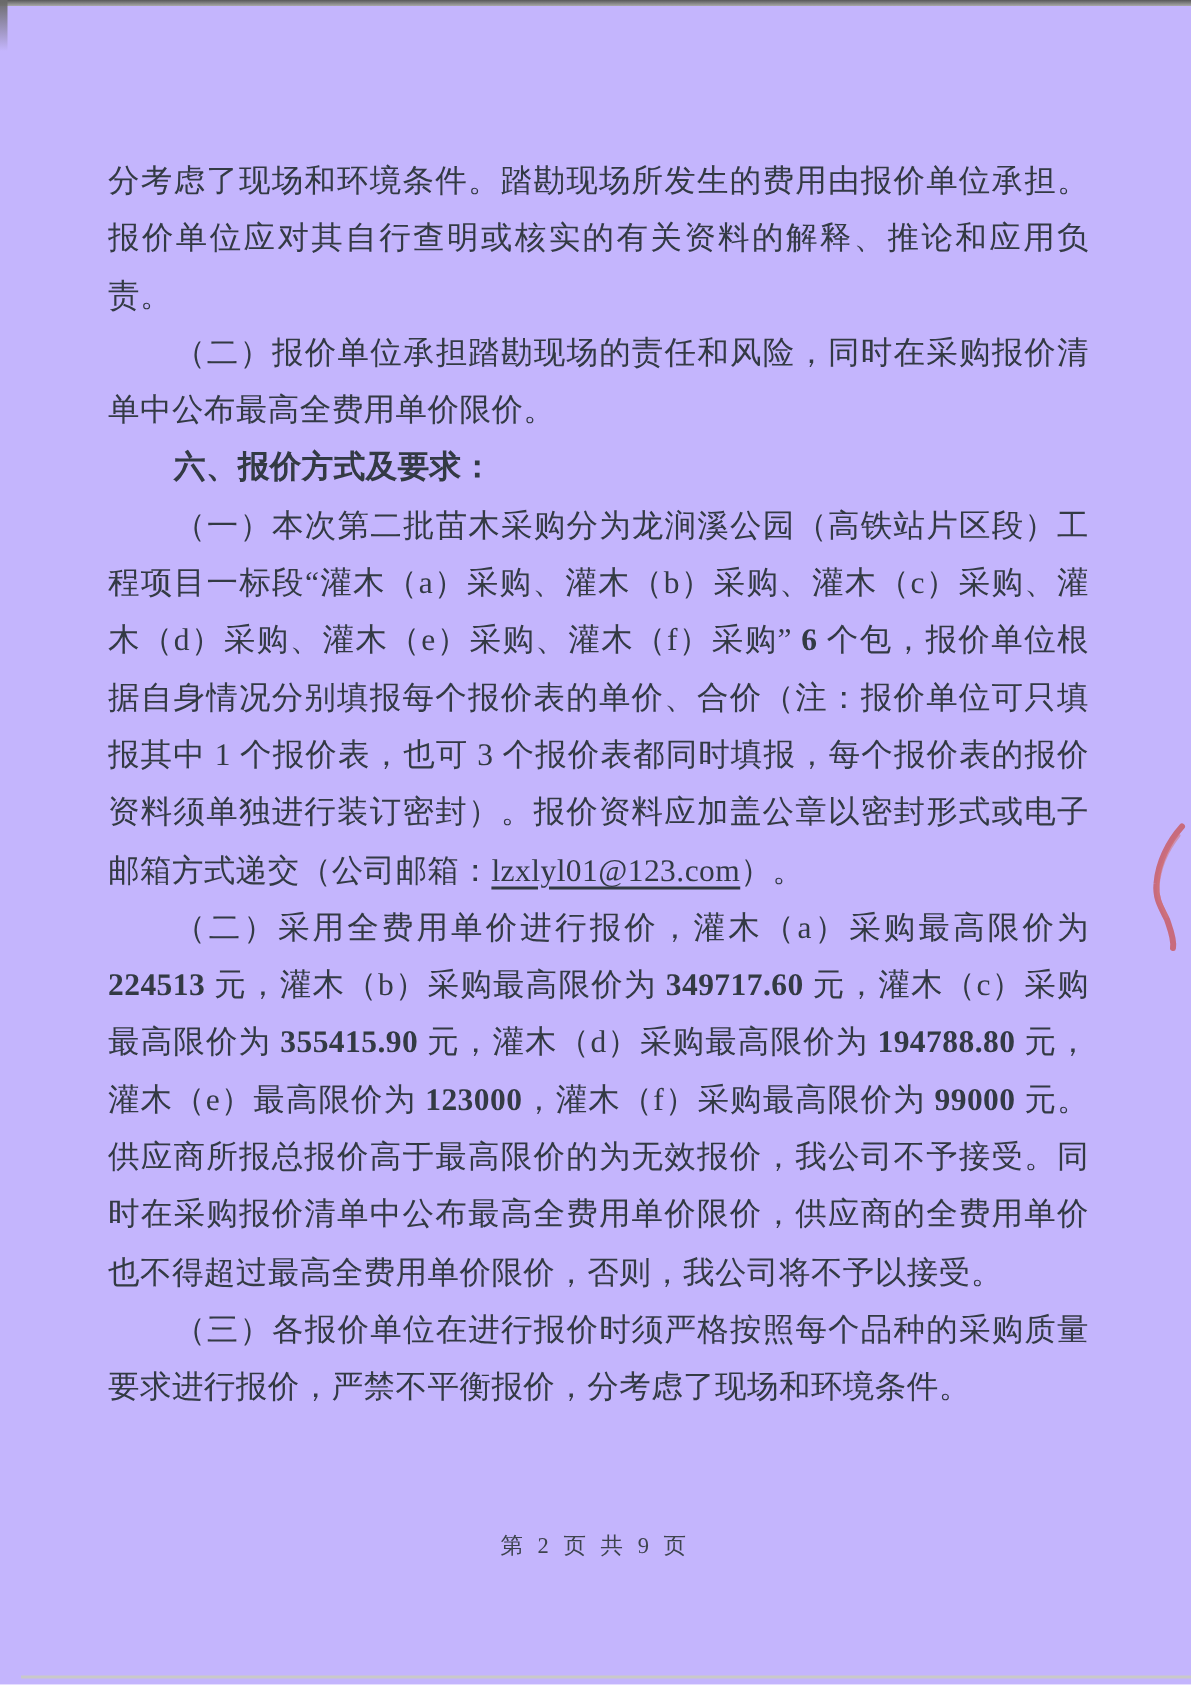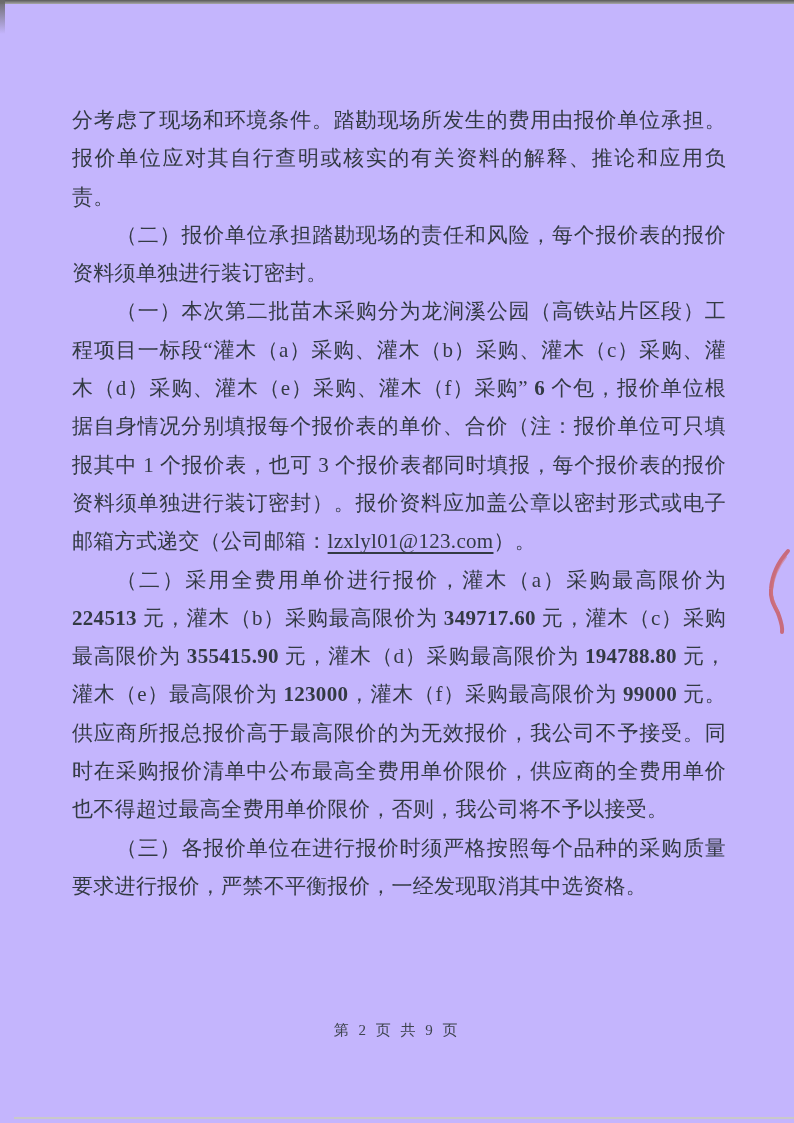--- a/index.html
+++ b/index.html
@@ -81,24 +81,25 @@
 <body>
 
 <div class="scan-page">
 
   <div class="edge-top"></div>
   <div class="edge-left-sliver"></div>
   <div class="edge-bottom"></div>
 
   <div class="doc-body" id="doc-body">
       <p class=""><span>分考虑了现场和环境条件。踏勘现场所发生的费用由报价单位承担。报价单位应对其自行查明或核实的有关资料的解释、推论和应用负责。</span></p>
-      <p class="indent"><span>（二）报价单位承担踏勘现场的责任和风险，每个报价表的报价资料须单独进行装订密封。</span></p>
+      <p class="indent"><span>（二）报价单位承担踏勘现场的责任和风险，同时在采购报价清单中公布最高全费用单价限价。</span></p>
+      <p class="indent"><span class="seg-bold">六、报价方式及要求：</span></p>
       <p class="indent"><span>（一）本次第二批苗木采购分为龙涧溪公园（高铁站片区段）工程项目一标段“灌木（a）采购、灌木（b）采购、灌木（c）采购、灌木（d）采购、灌木（e）采购、灌木（f）采购”</span><span class="seg-bold"> 6 </span><span>个包，报价单位根据自身情况分别填报每个报价表的单价、合价（注：报价单位可只填报其中 1 个报价表，也可 3 个报价表都同时填报，每个报价表的报价资料须单独进行装订密封）。报价资料应加盖公章以密封形式或电子邮箱方式递交（公司邮箱：</span><span class="seg-underline">lzxlyl01@123.com</span><span>）。</span></p>
       <p class="indent"><span>（二）采用全费用单价进行报价，灌木（a）采购最高限价为 </span><span class="seg-bold">224513</span><span> 元，灌木（b）采购最高限价为 </span><span class="seg-bold">349717.60</span><span> 元，灌木（c）采购最高限价为 </span><span class="seg-bold">355415.90</span><span> 元，灌木（d）采购最高限价为 </span><span class="seg-bold">194788.80</span><span> 元，灌木（e）最高限价为 </span><span class="seg-bold">123000</span><span>，灌木（f）采购最高限价为 </span><span class="seg-bold">99000</span><span> 元。供应商所报总报价高于最高限价的为无效报价，我公司不予接受。同时在采购报价清单中公布最高全费用单价限价，供应商的全费用单价也不得超过最高全费用单价限价，否则，我公司将不予以接受。</span></p>
-      <p class="indent"><span>（三）各报价单位在进行报价时须严格按照每个品种的采购质量要求进行报价，严禁不平衡报价，一经发现取消其中选资格。</span></p>
+      <p class="indent"><span>（三）各报价单位在进行报价时须严格按照每个品种的采购质量要求进行报价，严禁不平衡报价，分考虑了现场和环境条件。</span></p>
     </div>
 
   <svg class="stamp-mark" viewBox="0 0 37 90" xmlns="http://www.w3.org/2000/svg">
     <path d="M31,4 C22,14 15,28 14,42 C13,52 17,58 21,66 C23,72 26,79 25,85" fill="none" stroke="#c95a60" stroke-width="4" stroke-linecap="round" opacity="0.82"></path>
     <path d="M29,10 C21,20 16,32 15,44 C14.5,52 18,58 21,64" fill="none" stroke="#d4747a" stroke-width="2" stroke-linecap="round" opacity="0.55"></path>
   </svg>
 
   <div class="page-footer">第 2 页 共 9 页</div>
 
 </div>

